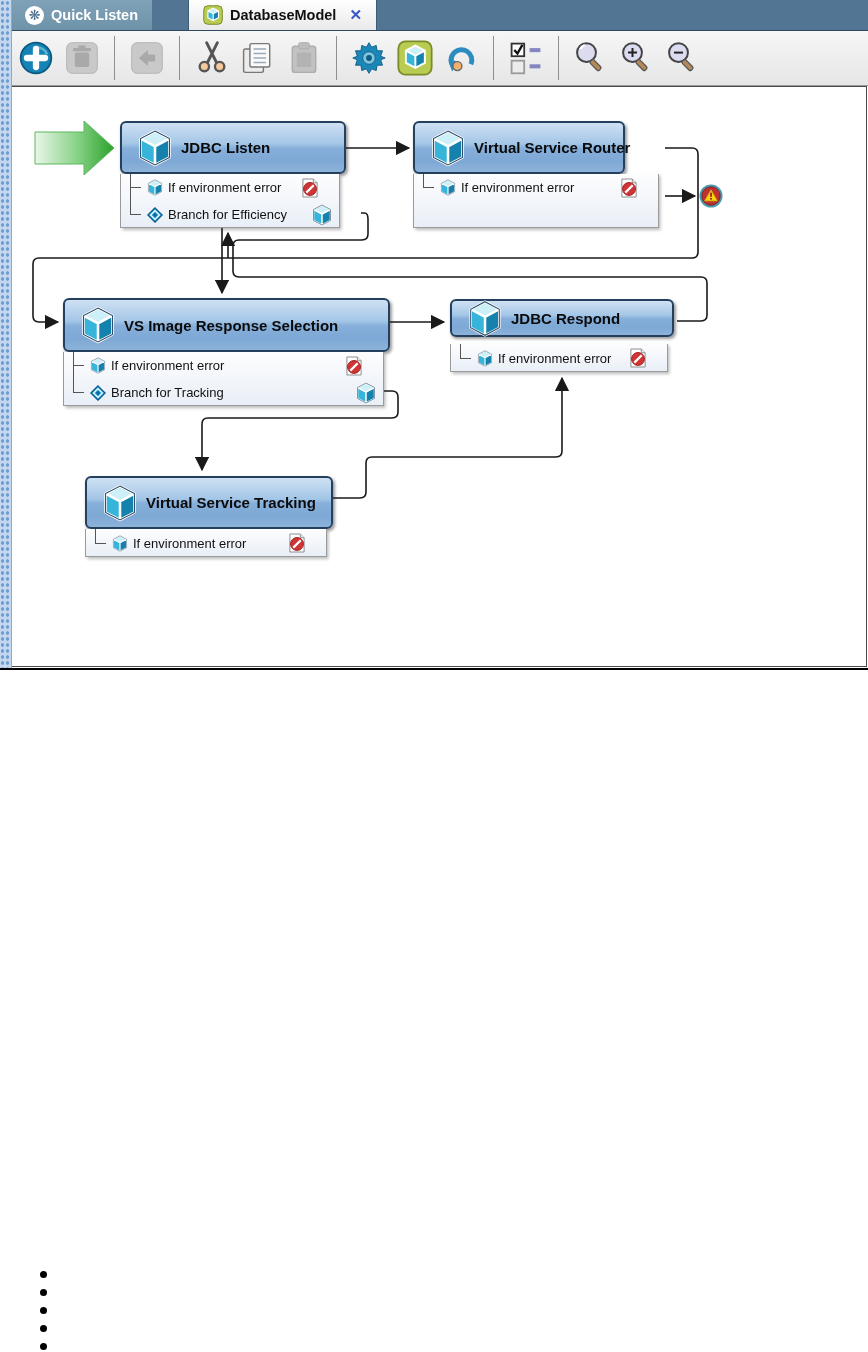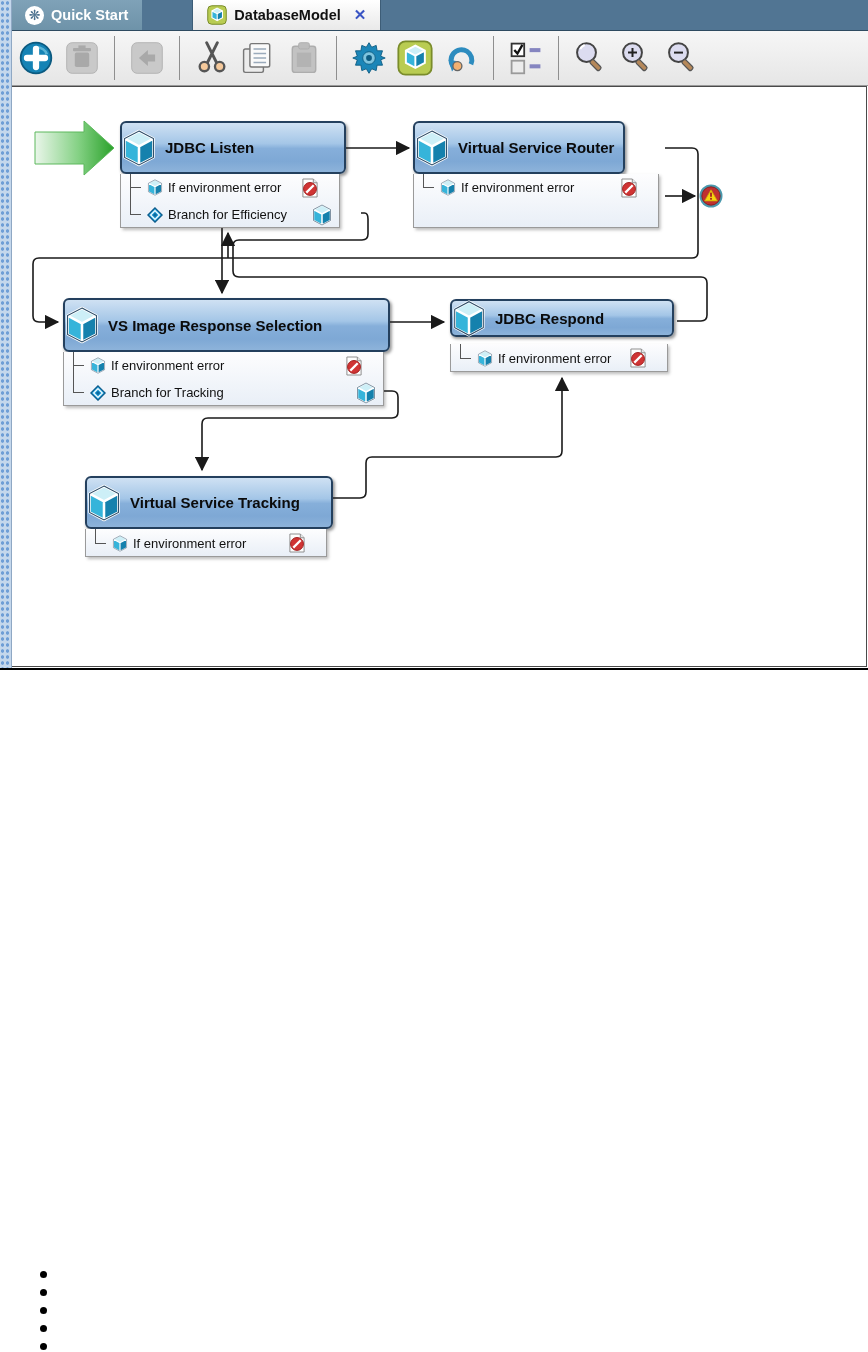--- a/index.html
+++ b/index.html
@@ -10,21 +10,21 @@
   .grip{position:absolute;left:0;top:0;width:11px;height:668px;z-index:5;
         background-color:#c4d7ec;
         background-image:radial-gradient(circle,#6f9ed6 1.4px,rgba(0,0,0,0) 2px);
         background-size:5px 6px;border-right:1px solid #8fa8c4;}
   
   .tabbar{position:absolute;left:0;top:0;width:868px;height:31px;background:#517593;
           border-bottom:1px solid #2e4a60;display:flex;align-items:stretch;padding-left:11px;
           box-sizing:border-box;z-index:4;}
   .tab{display:flex;align-items:center;gap:7px;padding:0 14px;cursor:default;}
   .tab.inactive{background:linear-gradient(#7fa2b8,#6e93a9);color:#fff;}
-  .tab.active{background:linear-gradient(#ffffff,#e9e9e9);color:#111;margin-left:50px;
+  .tab.active{background:linear-gradient(#ffffff,#e9e9e9);color:#111;margin-left:36px;
               border-left:1px solid #3d5d77;border-right:1px solid #3d5d77;}
   .tab-label{font-weight:bold;font-size:14.5px;white-space:nowrap;}
   .pin-ico{display:inline-flex;align-items:center;justify-content:center;width:19px;height:19px;
            border-radius:50%;background:#fff;color:#4a708e;font-size:14px;line-height:19px;}
   .tab-close{color:#3a55c4;font-weight:bold;font-size:15px;margin-left:6px;}
   
   .toolbar{position:absolute;left:0;top:31px;width:868px;height:55px;box-sizing:border-box;
            background:linear-gradient(#f6f6f6,#e6e6e6);border-bottom:1px solid #9a9a9a;
            display:flex;align-items:center;padding-left:16px;gap:6px;z-index:4;}
   .tbtn{width:40px;height:40px;display:flex;align-items:center;justify-content:center;}
@@ -32,21 +32,21 @@
   .tsep{width:1px;height:44px;background:#8f8f8f;margin:0 6px;}
   
   .canvas{position:absolute;left:11px;top:86px;width:856px;height:581px;background:#fff;
           border:1px solid #4a4a4a;box-sizing:border-box;z-index:1;}
   svg.overlay{position:absolute;left:0;top:0;width:868px;height:668px;z-index:2;pointer-events:none;}
   #nodes{position:absolute;left:0;top:0;z-index:3;}
   
   .node-header{position:absolute;box-sizing:border-box;border:2px solid #24405e;border-radius:6px;
       background:linear-gradient(#cfe1f3 0%,#a4c6e7 42%,#86afda 52%,#7ea8d5 78%,#8db3da 100%);
       box-shadow:1.5px 2px 3px rgba(40,40,40,.45);display:flex;align-items:center;gap:9px;
-      padding-left:0;}
+      padding-left:16px;}
   .node-title{font-weight:bold;font-size:15px;color:#0b0b0b;white-space:nowrap;}
   .attach-box{position:absolute;box-sizing:border-box;border:1px solid #9a9a9a;border-top:none;
       background:linear-gradient(#fdfdfe,#e9eff7);box-shadow:1.5px 2px 3px rgba(60,60,60,.35);}
   .arow{display:flex;align-items:center;height:100%;padding-right:20px;}
   .elbow{width:15px;height:100%;margin-left:9px;flex:0 0 auto;
       background:linear-gradient(#555,#555) left top/1px 100% no-repeat,
                  linear-gradient(#555,#555) left center/11px 1px no-repeat;}
   .arow:last-child .elbow{background:linear-gradient(#555,#555) left top/1px 50% no-repeat,
                  linear-gradient(#555,#555) left center/11px 1px no-repeat;}
   .arow .licon{flex:0 0 auto;display:flex;margin:0 5px 0 2px;}
@@ -60,21 +60,21 @@
   .bullet-text{font-size:12px;color:#000;}
 </style>
 </head>
 <body>
 
 <div class="page">
   <div class="app">
     <div class="tabbar">
       <div class="tab inactive">
         <span class="pin-ico">❋</span>
-        <span class="tab-label">Quick Start</span>
+        <span class="tab-label">Quick Listen</span>
       </div>
       <div class="tab active">
         <span id="tab-cube-ico" style="display:inline-flex">
             <svg width="20" height="20" viewBox="0 0 40 40">
               <rect x="1.5" y="1.5" width="37" height="37" rx="8" fill="#b9cc52" stroke="#7a8c2a" stroke-width="2"></rect>
               <g transform="translate(8,5) scale(0.62)">
                 <polygon points="20,2 37,11 20,20 3,11" fill="#cdeff7"></polygon>
                 <polygon points="3,11 20,20 20,42 3,33" fill="#36b4da"></polygon>
                 <polygon points="37,11 20,20 20,42 37,33" fill="#1581ad"></polygon>
                 <path d="M20,2 L37,11 L37,33 L20,42 L3,33 L3,11 Z M3,11 L20,20 L37,11 M20,20 V42" fill="none" stroke="#fff" stroke-width="3.5"></path>

